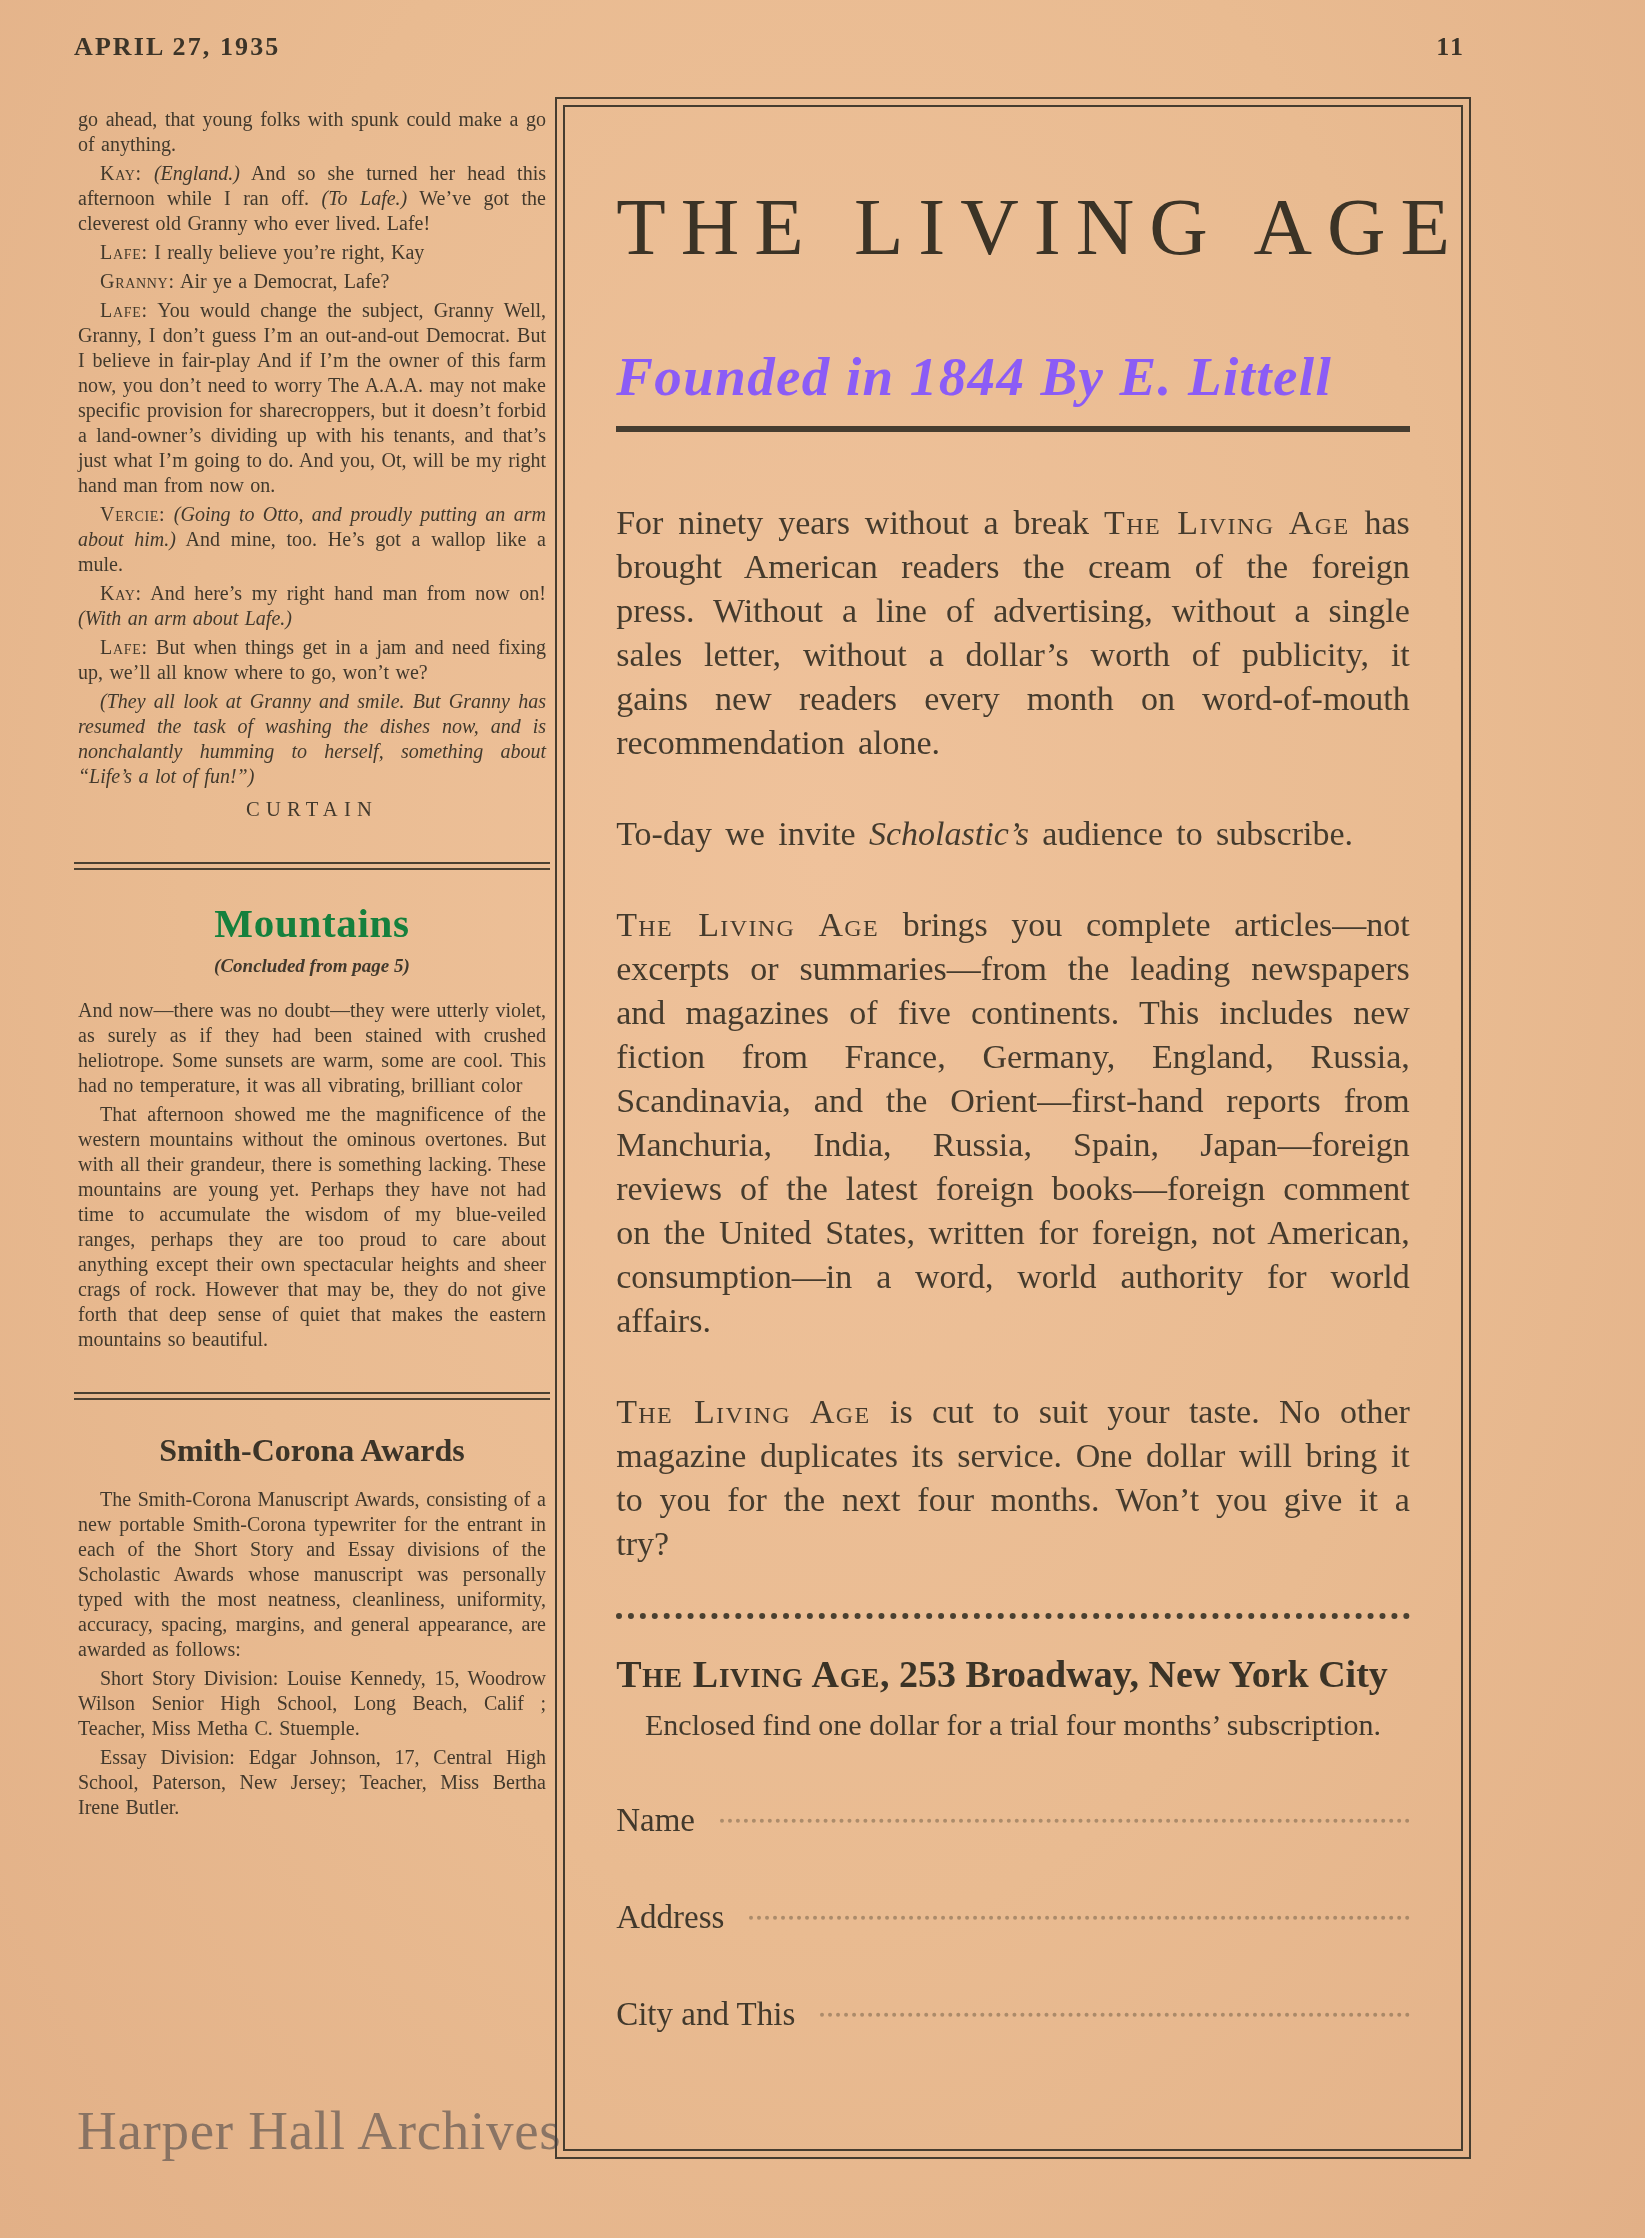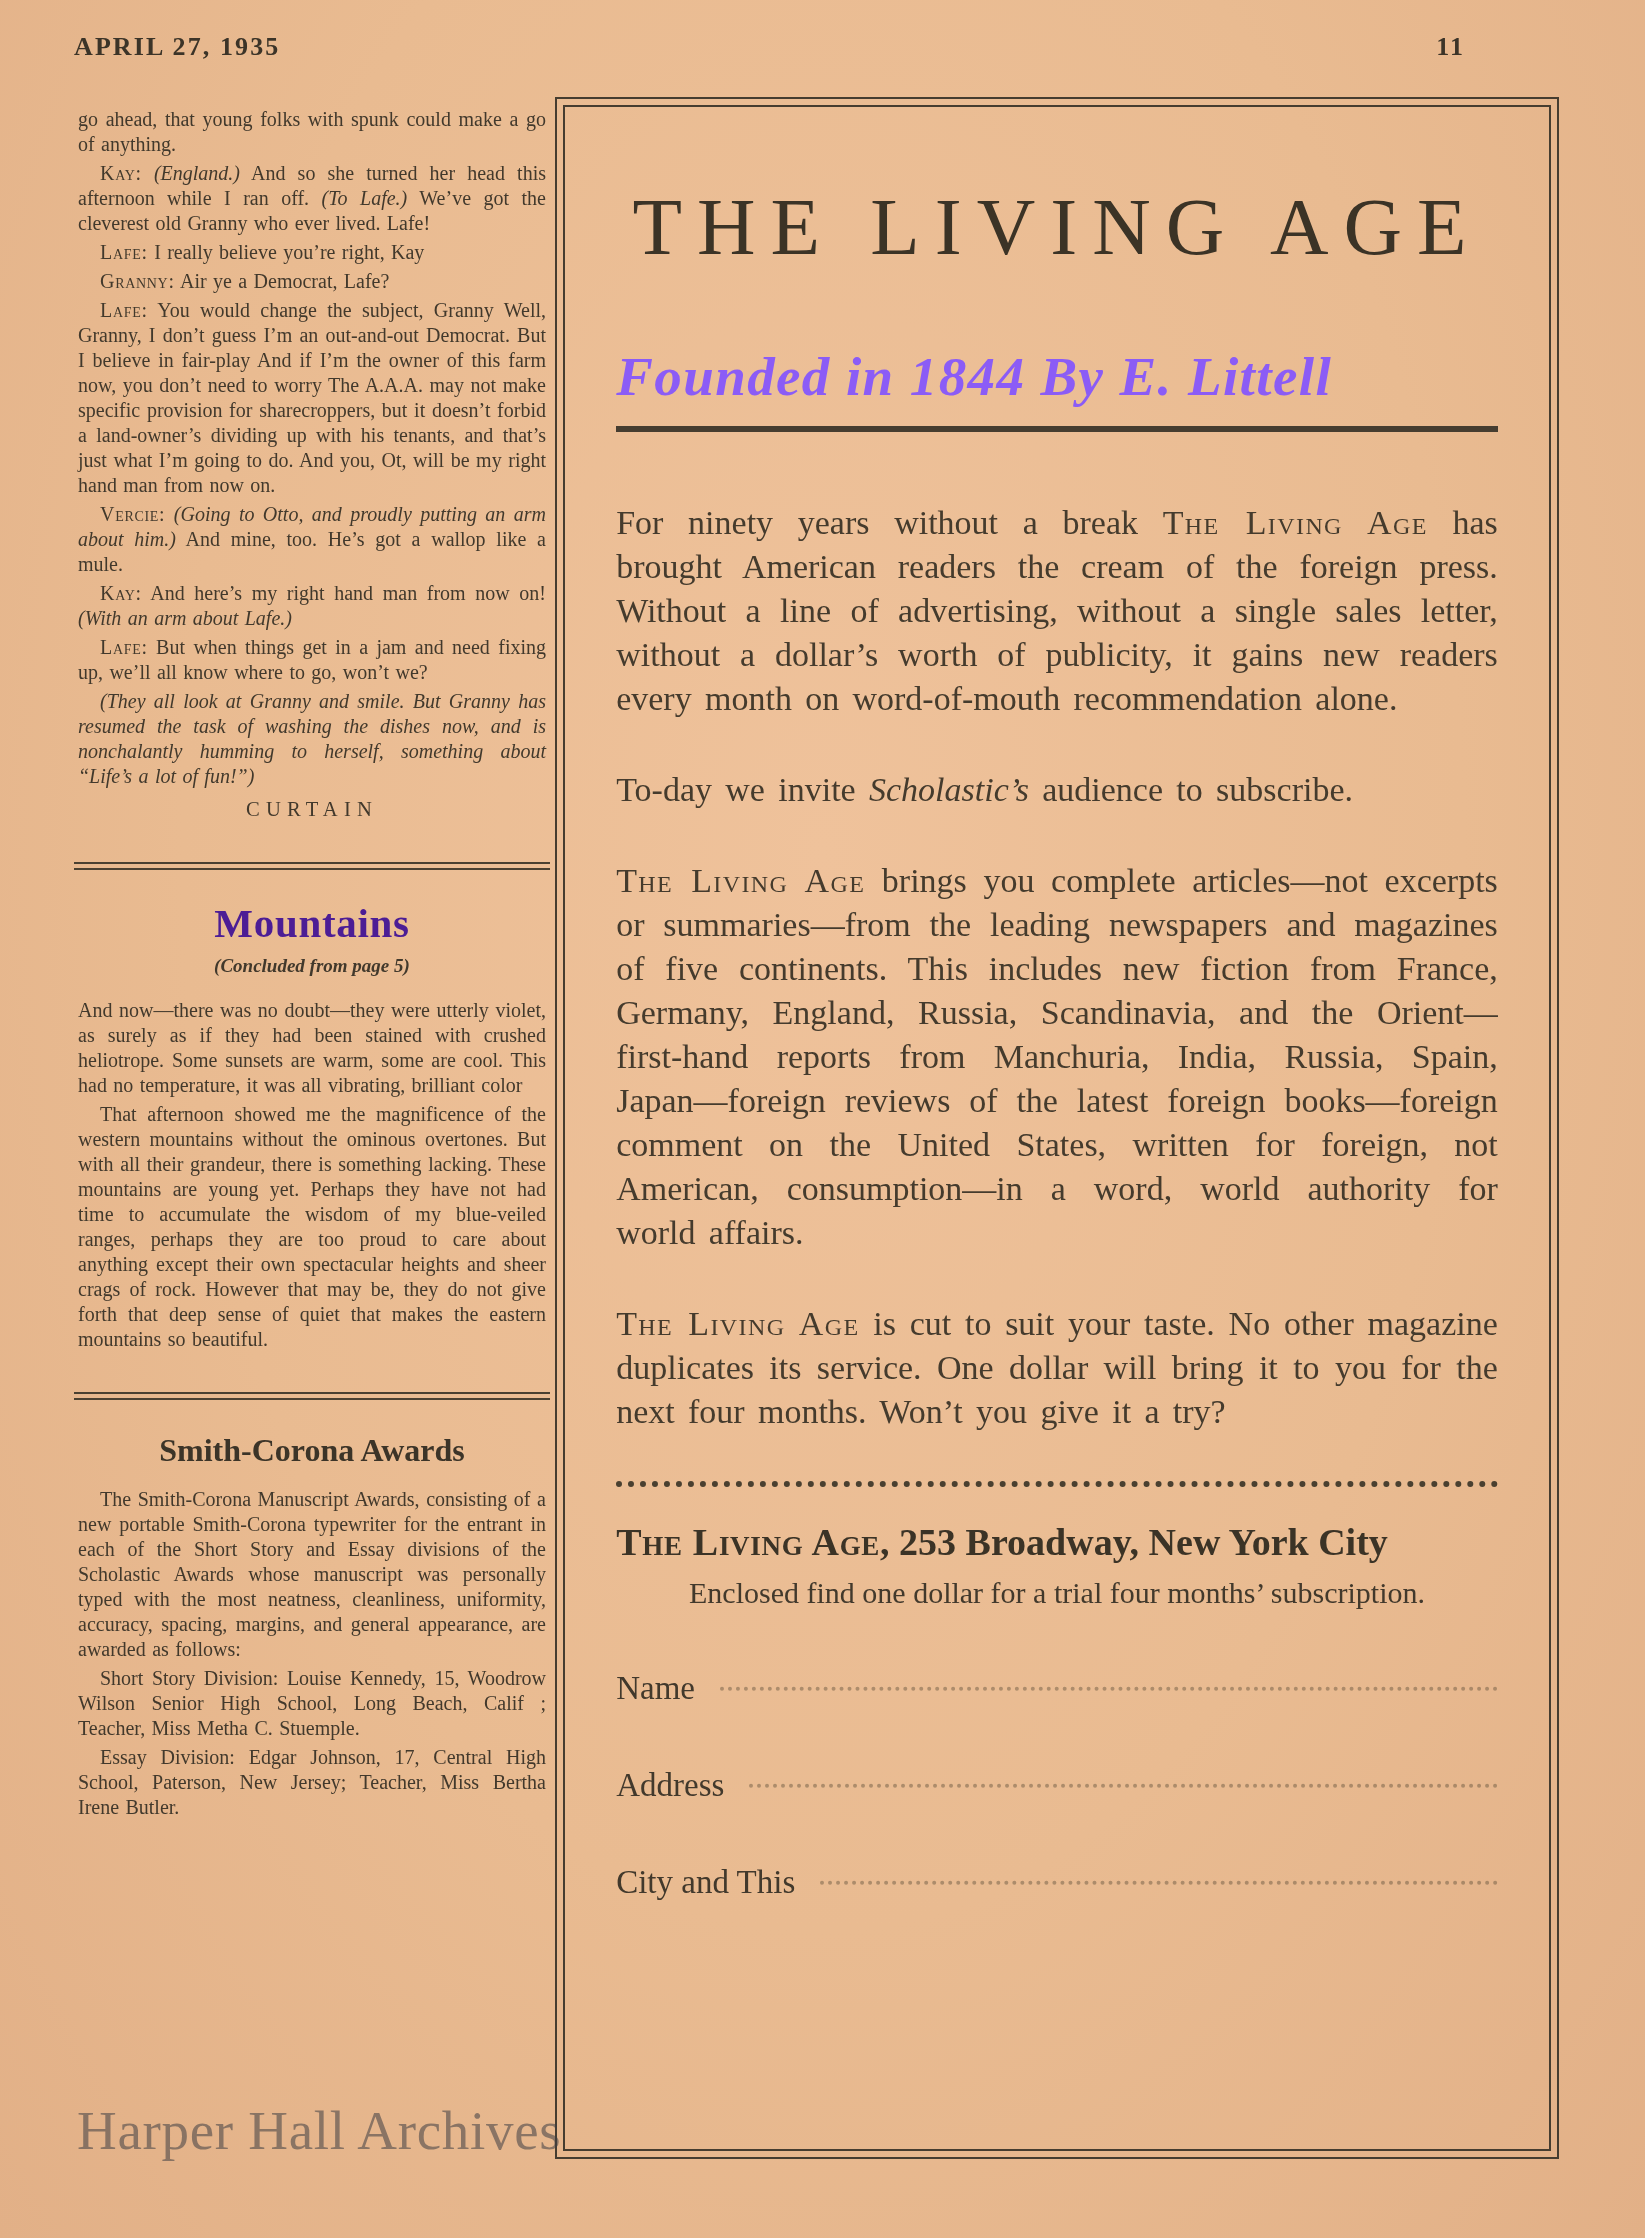--- a/index.html
+++ b/index.html
@@ -58,42 +58,42 @@
     border-top: 2.1px solid #4a4031;
     border-bottom: 2.1px solid #4a4031;
     margin-top: 40px;
   }
   .article-title {
     font-size: 41px;
     font-weight: bold;
     text-align: center;
     margin: 29px 0 8.2px 0;
     letter-spacing: 0.7px;
-    color: #4c1d95;
+    color: #15803d;
   }
   .article-subtitle {
     font-style: italic;
     font-weight: bold;
     text-align: center;
     font-size: 19px;
     margin-bottom: 20.6px;
   }
   .awards-title {
     font-size: 32px;
     font-weight: bold;
     text-align: center;
     margin: 32px 0 18px 0;
     color: #3c3428;
   }
 
   
   .ad {
     position: absolute;
     left: 555px; top: 97px;
-    width: 1004px; height: 2062px;
+    width: 916px; height: 2062px;
     box-sizing: border-box;
     border: 2.1px solid #463d30;
     padding: 6.2px;
   }
   .ad-inner {
     box-sizing: border-box;
     width: 100%; height: 100%;
     border: 2.1px solid #463d30;
     padding: 34px 51px 41px 51px;
     overflow: hidden;

